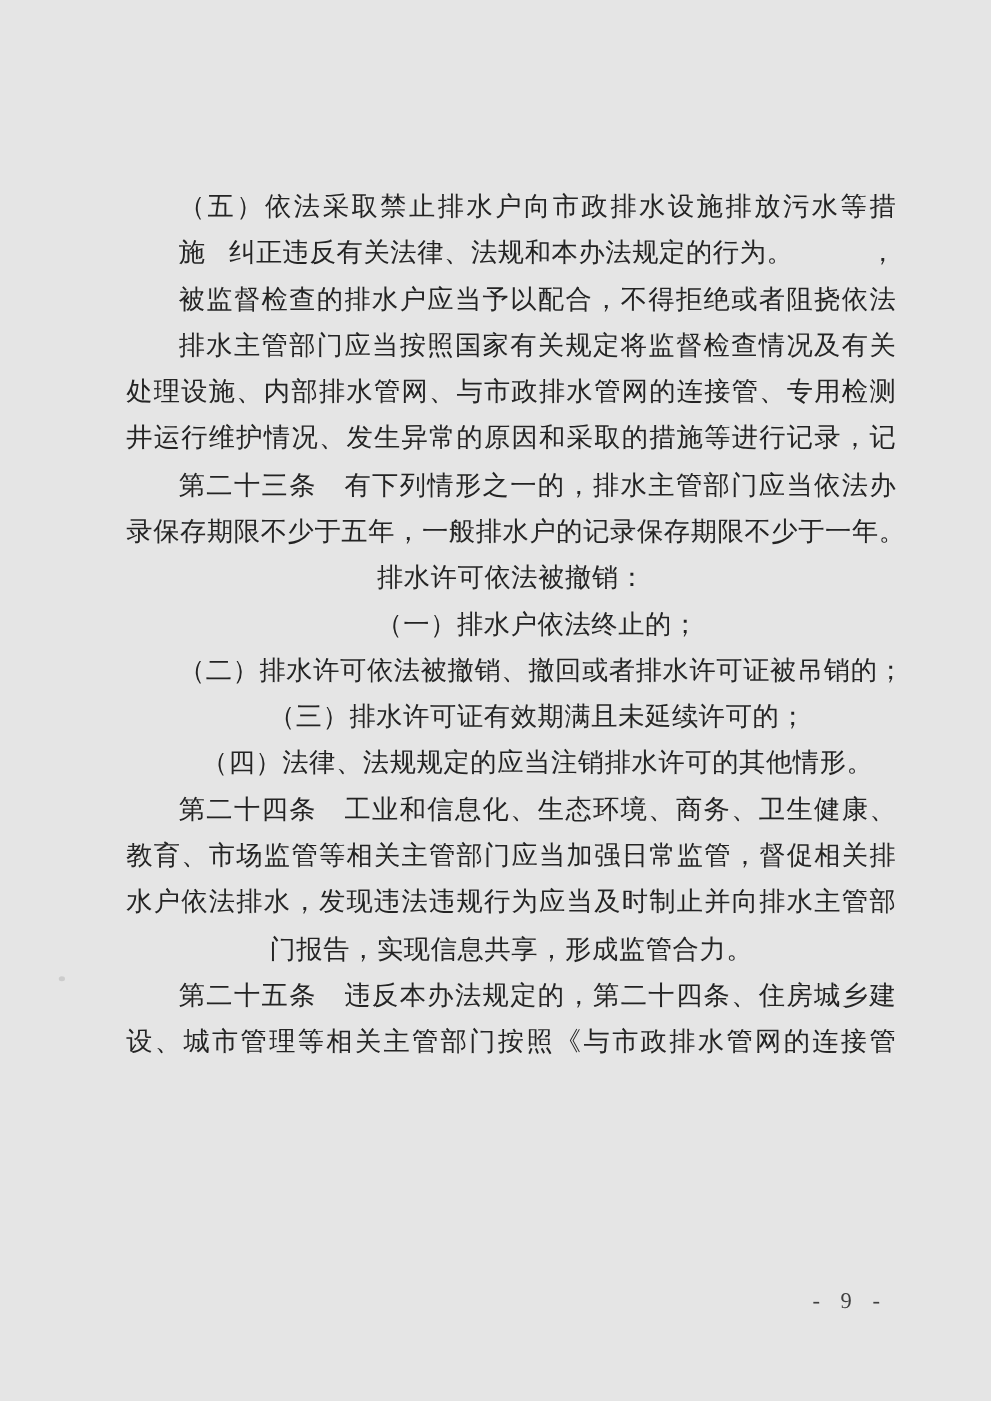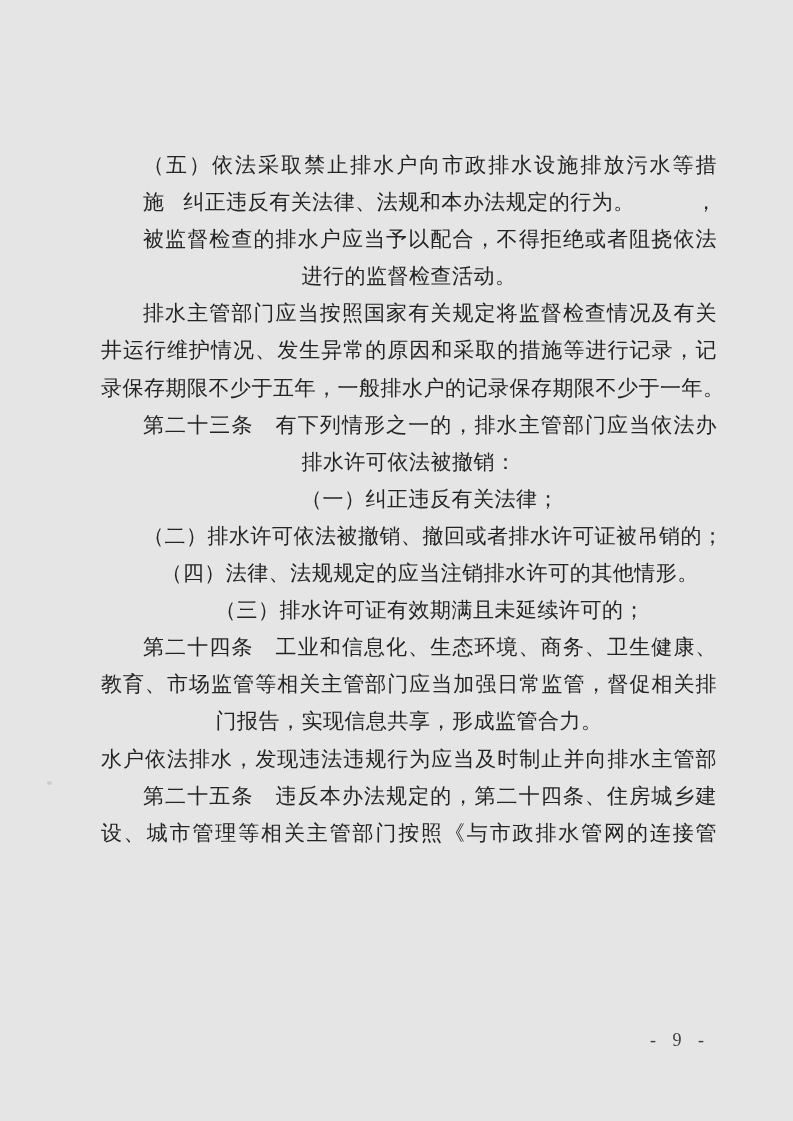--- a/index.html
+++ b/index.html
@@ -67,32 +67,32 @@
   }
 </style>
 </head>
 <body>
 
 <div class="page" style="background: #e5e5e5; color: rgb(36, 36, 36);">
   <div class="text-block">
       <div class="line indent justify">（五）依法采取禁止排水户向市政排水设施排放污水等措施，</div>
       <div class="line">纠正违反有关法律、法规和本办法规定的行为。</div>
       <div class="line indent justify">被监督检查的排水户应当予以配合，不得拒绝或者阻挠依法</div>
-      <div class="line">进行的监督检查活动。</div>
       <div class="line indent justify">排水主管部门应当按照国家有关规定将监督检查情况及有关</div>
+      <div class="line justify">处理设施、内部排水管网、与市政排水管网的连接管、专用检测</div>
       <div class="line justify">井运行维护情况、发生异常的原因和采取的措施等进行记录，记</div>
+      <div class="line indent justify">第二十三条　有下列情形之一的，排水主管部门应当依法办</div>
       <div class="line">录保存期限不少于五年，一般排水户的记录保存期限不少于一年。</div>
-      <div class="line indent justify">第二十三条　有下列情形之一的，排水主管部门应当依法办</div>
       <div class="line">排水许可依法被撤销：</div>
-      <div class="line indent">（一）纠正违反有关法律；</div>
+      <div class="line indent">（一）排水户依法终止的；</div>
       <div class="line indent">（二）排水许可依法被撤销、撤回或者排水许可证被吊销的；</div>
+      <div class="line indent">（三）排水许可证有效期满且未延续许可的；</div>
       <div class="line indent">（四）法律、法规规定的应当注销排水许可的其他情形。</div>
-      <div class="line indent">（三）排水许可证有效期满且未延续许可的；</div>
       <div class="line indent justify">第二十四条　工业和信息化、生态环境、商务、卫生健康、</div>
       <div class="line justify">教育、市场监管等相关主管部门应当加强日常监管，督促相关排</div>
+      <div class="line justify">水户依法排水，发现违法违规行为应当及时制止并向排水主管部</div>
       <div class="line">门报告，实现信息共享，形成监管合力。</div>
-      <div class="line justify">水户依法排水，发现违法违规行为应当及时制止并向排水主管部</div>
       <div class="line indent justify">第二十五条　违反本办法规定的，第二十四条、住房城乡建</div>
       <div class="line justify">设、城市管理等相关主管部门按照《与市政排水管网的连接管</div>
     </div>
   <div class="scan-speck"></div>
   <div class="page-number">- 9 -</div>
 </div>
 
 </body></html>

